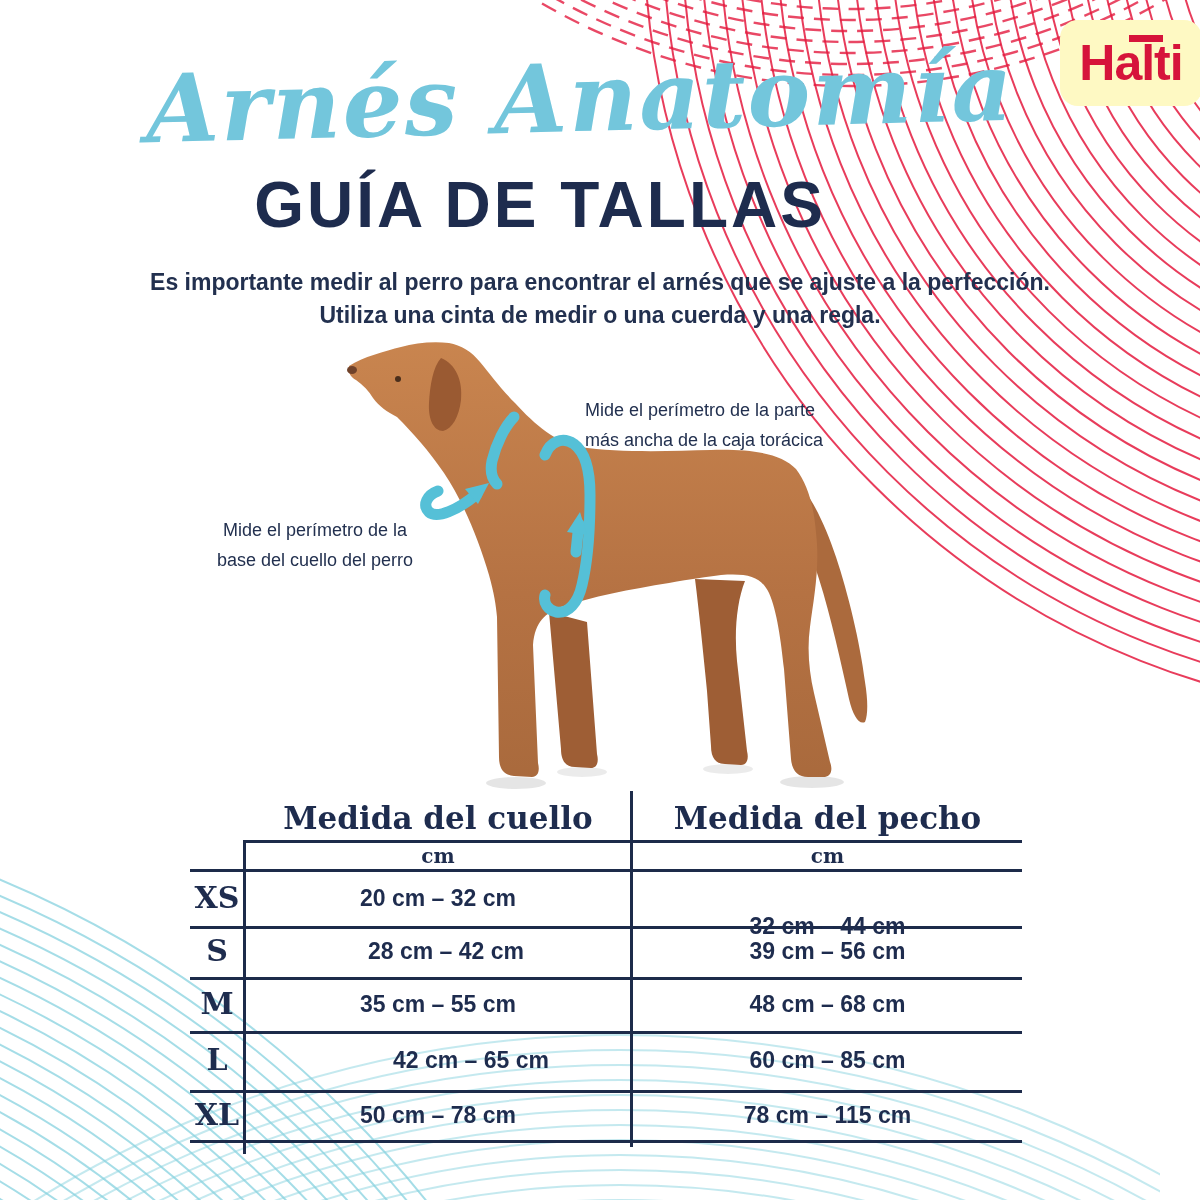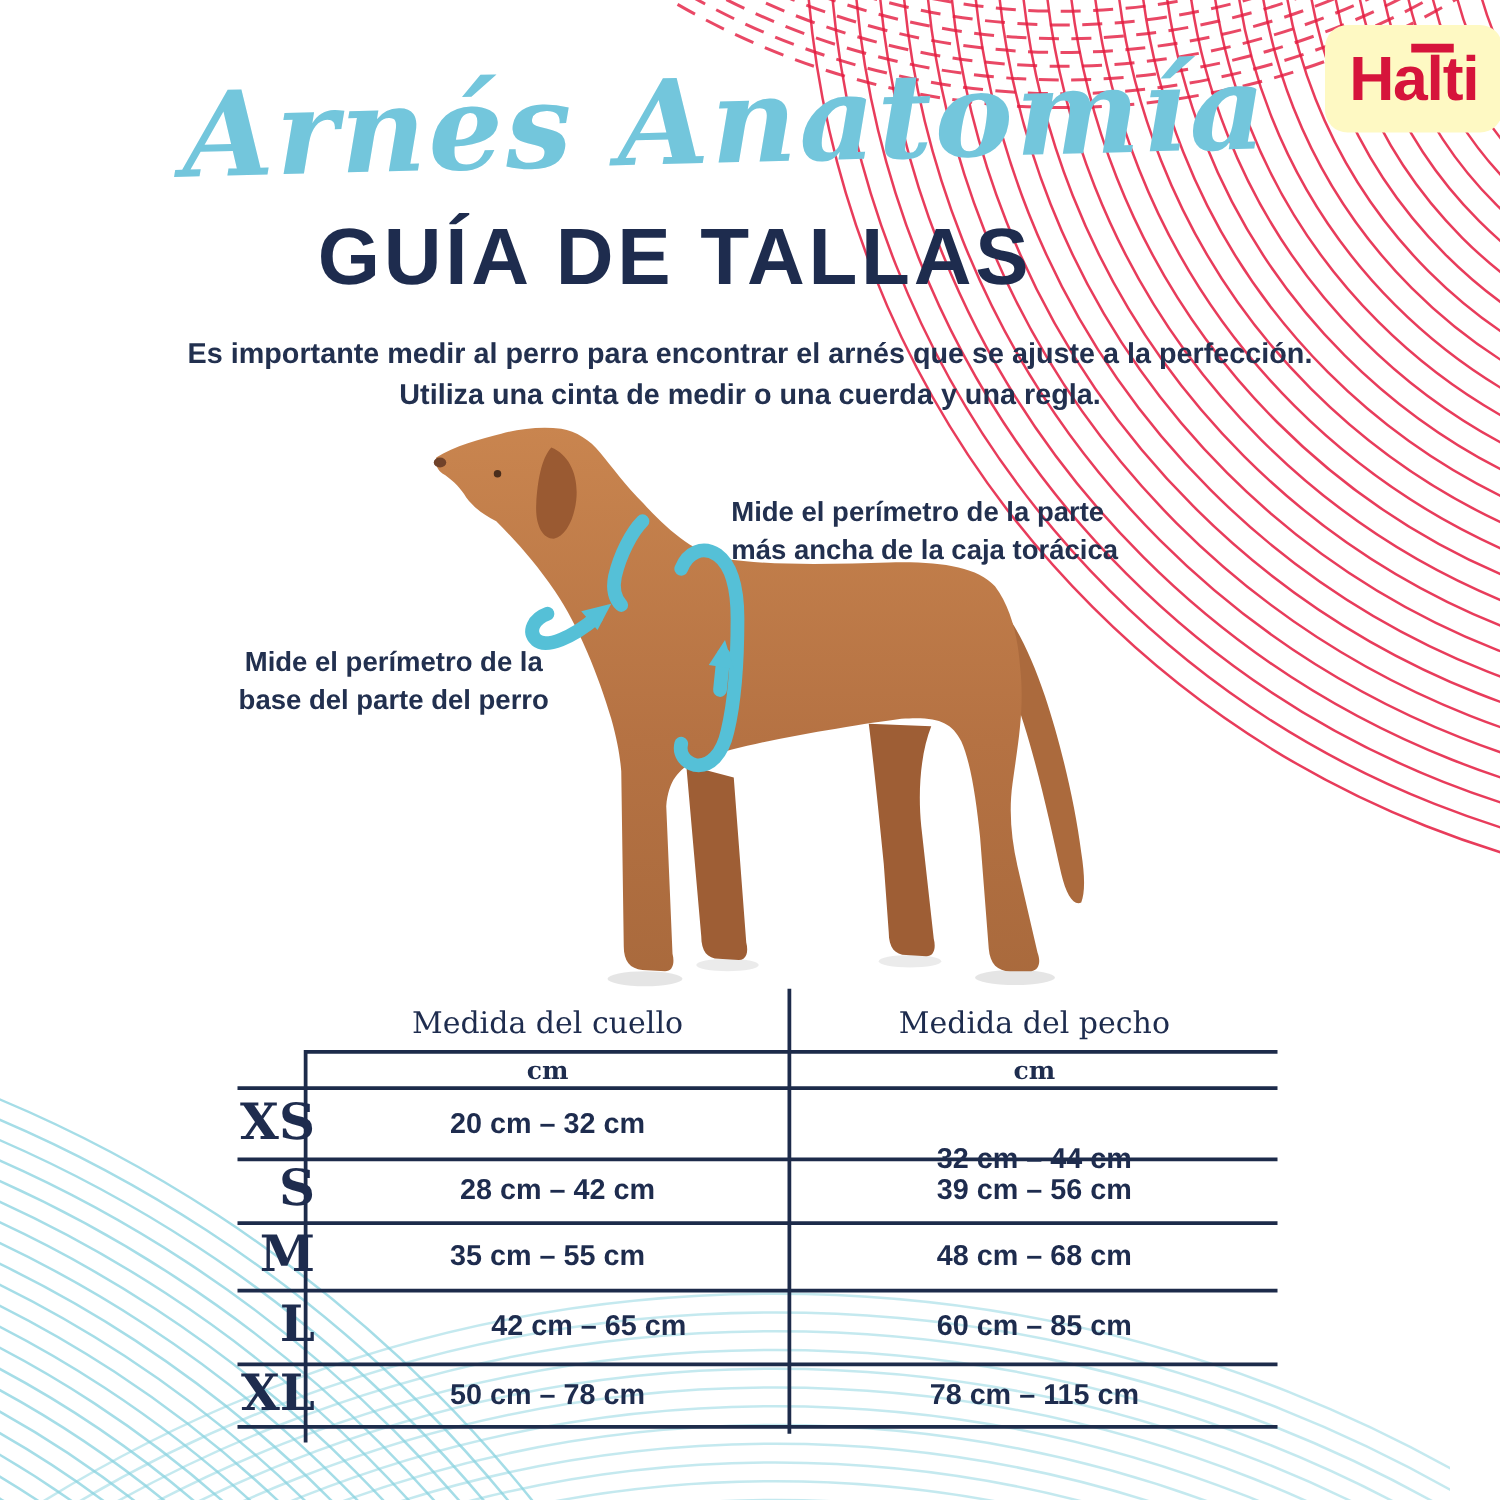--- a/index.html
+++ b/index.html
@@ -22,30 +22,30 @@
   
   .title-script{left:40px;top:48px;width:1080px;text-align:center;z-index:2;
       font-family:"DejaVu Serif",serif;font-style:italic;font-weight:bold;
       font-size:94px;line-height:100px;color:#73c6dc;transform:rotate(-1.5deg);letter-spacing:2px;}
   .title-main{left:0px;top:168px;width:1080px;text-align:center;z-index:2;
       font-size:64px;font-weight:bold;color:#1e2c4e;letter-spacing:3px;}
   .intro{left:60px;top:266px;width:1080px;text-align:center;z-index:2;
       font-size:23px;line-height:33px;font-weight:bold;color:#22304f;}
 
   
-  .note{z-index:2;font-size:22px;line-height:30px;font-weight:bold;color:#22304f;}
+  .note{z-index:2;font-size:18px;line-height:30px;font-weight:normal;color:#22304f;}
   .note-chest{left:585px;top:395px;text-align:left;}
   .note-neck{left:188px;top:515px;width:254px;text-align:center;}
 
   
   .navy-line{background:#1d2b4a;z-index:2;}
   .tbl-text{z-index:2;color:#1e2c4e;text-align:center;}
-  .tbl-header{font-family:"DejaVu Serif",serif;font-weight:normal;font-size:24px;height:32px;line-height:32px;}
+  .tbl-header{font-family:"DejaVu Serif",serif;font-weight:bold;font-size:31px;height:32px;line-height:32px;}
   .tbl-unit{font-family:"DejaVu Serif",serif;font-weight:bold;font-size:20px;height:26px;line-height:26px;}
-  .tbl-size{font-family:"DejaVu Serif",serif;font-weight:bold;font-size:40px;height:34px;line-height:34px;text-align:right;}
+  .tbl-size{font-family:"DejaVu Serif",serif;font-weight:bold;font-size:30px;height:34px;line-height:34px;}
   .tbl-val{font-size:23px;font-weight:bold;height:30px;line-height:30px;}
 </style>
 </head>
 <body>
 
 <div class="canvas">
 
   <svg class="bg" width="1200" height="1200" viewBox="0 0 1200 1200">
     <defs>
       <clipPath id="clipRed">
@@ -188,21 +188,21 @@
     <div>Es importante medir al perro para encontrar el arnés que se ajuste a la perfección.</div>
     <div>Utiliza una cinta de medir o una cuerda y una regla.</div>
   </div>
 
   <div class="abs note note-chest">
     <div>Mide el perímetro de la parte</div>
     <div>más ancha de la caja torácica</div>
   </div>
   <div class="abs note note-neck">
     <div>Mide el perímetro de la</div>
-    <div>base del parte del perro</div>
+    <div>base del cuello del perro</div>
   </div>
 
   <div class="abs navy-line" style="left:245px;top:840px;width:777px;height:3px;"></div>
   <div class="abs navy-line" style="left:190px;top:869px;width:832px;height:3px;"></div>
   <div class="abs navy-line" style="left:190px;top:926px;width:832px;height:3px;"></div>
   <div class="abs navy-line" style="left:190px;top:977px;width:832px;height:3px;"></div>
   <div class="abs navy-line" style="left:190px;top:1031px;width:832px;height:3px;"></div>
   <div class="abs navy-line" style="left:190px;top:1090px;width:832px;height:3px;"></div>
   <div class="abs navy-line" style="left:190px;top:1140px;width:832px;height:3px;"></div>
   <div class="abs navy-line" style="left:630px;top:791px;width:3px;height:356px;"></div>

